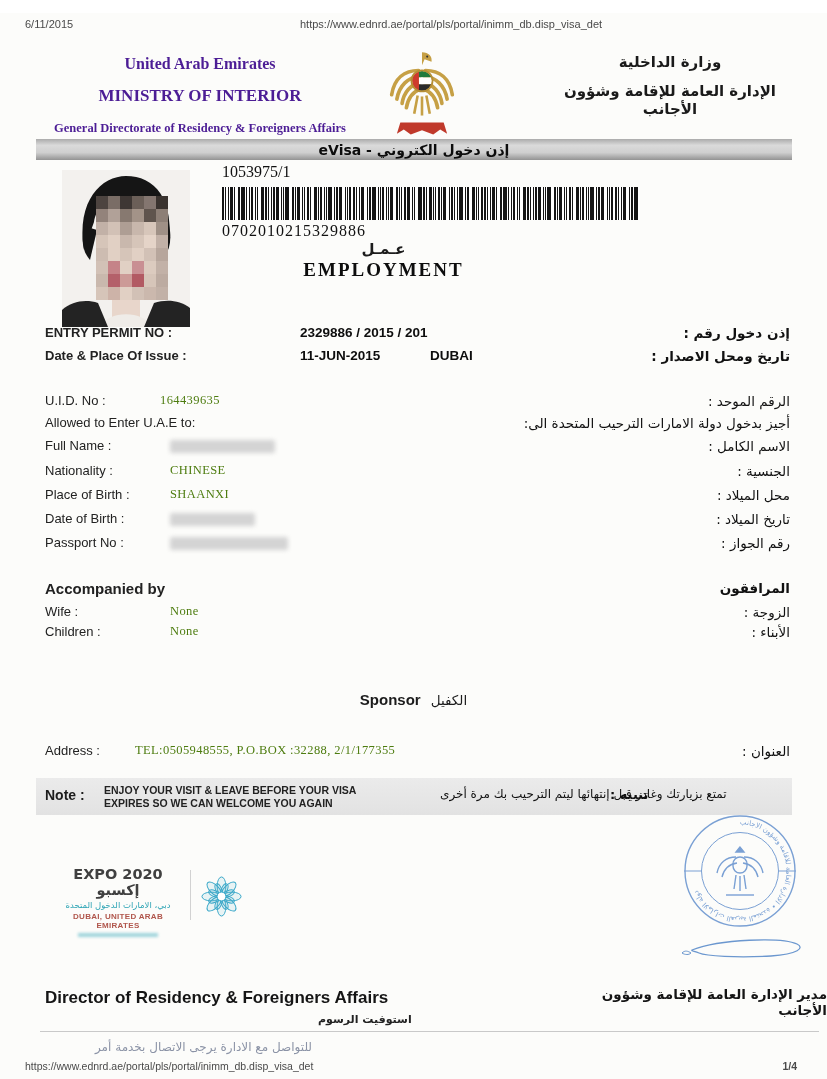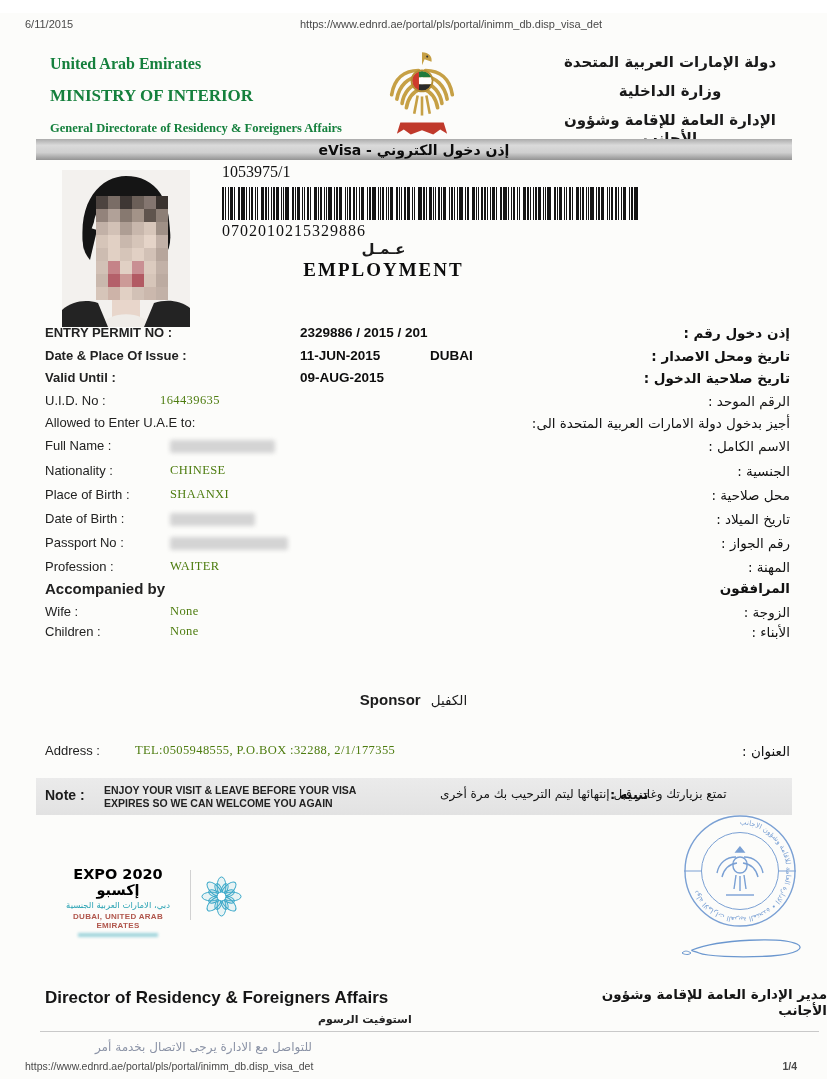--- a/index.html
+++ b/index.html
@@ -7,22 +7,22 @@
         font-family:"Liberation Sans",sans-serif;color:#1c1c1c;margin-top:13px;}
   .ar{font-family:"DejaVu Sans",sans-serif;direction:rtl;}
   .serif{font-family:"Liberation Serif",serif;}
   .b{font-weight:bold;}
 
   
   .print-date{position:absolute;left:25px;top:5px;font-size:11px;color:#4a4a4a;}
   .print-url{position:absolute;left:300px;top:5px;font-size:11px;color:#4a4a4a;}
 
   
-  .head-en{position:absolute;left:50px;top:42px;width:300px;text-align:left;
-           font-family:"Liberation Serif",serif;font-weight:bold;color:#15803d;}
+  .head-en{position:absolute;left:50px;top:42px;width:300px;text-align:center;
+           font-family:"Liberation Serif",serif;font-weight:bold;color:#4c1d95;}
   .head-en .l1{font-size:16px;margin-bottom:13px;}
   .head-en .l2{font-size:17px;margin-bottom:15px;}
   .head-en .l3{font-size:12.5px;}
   .emblem{position:absolute;left:383px;top:34px;width:78px;height:92px;}
   .head-ar{position:absolute;left:540px;top:40px;width:260px;text-align:center;color:#1a1a1a;}
   .head-ar div{font-size:15px;font-weight:bold;margin-bottom:11px;}
 
   
   .banner{position:absolute;left:36px;top:126px;width:756px;height:21px;
           background:linear-gradient(180deg,#ababab 0%,#dadada 30%,#cfcfcf 65%,#939393 100%);
@@ -69,21 +69,21 @@
   .note .nlabel{position:absolute;left:9px;top:9px;font-size:14px;font-weight:bold;}
   .note .ntext{position:absolute;left:68px;top:6px;font-size:10.5px;font-weight:bold;color:#222;line-height:13px;}
   .note .nar{position:absolute;left:404px;top:9px;font-size:12px;color:#111;}
   .note .narl{position:absolute;left:574px;top:9px;font-size:13px;font-weight:bold;color:#111;}
 
   
   .stamp{position:absolute;left:676px;top:798px;width:135px;height:160px;}
 
   
   .expo-text{position:absolute;left:52px;top:853px;width:132px;text-align:center;}
-  .expo-text .e1{font-size:14.5px;font-weight:bold;color:#000000;font-family:"DejaVu Sans",sans-serif;}
+  .expo-text .e1{font-size:14.5px;font-weight:bold;color:#404040;font-family:"DejaVu Sans",sans-serif;}
   .expo-text .e2{font-size:8.5px;color:#2ba3b4;margin-top:2px;}
   .expo-text .e3{font-size:8px;font-weight:bold;color:#b0564c;letter-spacing:.3px;margin-top:2px;}
   .expo-text .e4{margin:3px auto 0;width:80px;height:4px;background:#9fd4dc;filter:blur(1.5px);}
   .expo-div{position:absolute;left:190px;top:857px;width:1px;height:50px;background:#d2d2d2;}
   .rosette{position:absolute;left:200px;top:862px;width:43px;height:43px;}
 
   
   .director-en{position:absolute;left:45px;top:975px;font-size:17px;font-weight:bold;color:#151515;}
   .director-ar{position:absolute;left:556px;top:973px;font-size:13.5px;font-weight:bold;color:#151515;}
   .fees-ar{position:absolute;left:318px;top:1000px;font-size:11px;font-weight:bold;color:#222;}
@@ -131,21 +131,20 @@
     <circle cx="45" cy="38" r="12.2" fill="none" stroke="#b58e35" stroke-width="2"></circle>
     <g stroke="#c6a045" stroke-width="3" fill="none">
       <path d="M40 55 L36 76"></path>
         <path d="M45 56 L45 78"></path>
         <path d="M50 55 L54 76"></path>
     </g>
     <path d="M20 86 L70 86 L74 99 L66 94 L58 100 L45 95 L32 100 L24 94 L16 99 Z" fill="#c0392b"></path>
   </svg>
 
   <div class="head-ar">
-    <div class="ar" dir="rtl">دولة الإمارات العربية المتحدة</div>
     <div class="ar" dir="rtl">وزارة الداخلية</div>
     <div class="ar" dir="rtl">الإدارة العامة للإقامة وشؤون الأجانب</div>
   </div>
 
   <div class="banner">
     <span dir="ltr">eVisa - إذن دخول الكتروني</span>
   </div>
 
   <svg class="photo" viewBox="0 0 128 157">
     <rect width="128" height="157" fill="#f3f1ee"></rect>
@@ -347,63 +346,53 @@
     <span class="lbl b">ENTRY PERMIT NO :</span>
     <span class="val-c">2329886 / 2015 / 201</span>
     <span class="arl ar b" dir="rtl">إذن دخول رقم :</span>
   </div>
   <div class="row r1">
     <span class="lbl b">Date &amp; Place Of Issue :</span>
     <span class="val-c">11-JUN-2015</span>
     <span class="val-c2">DUBAI</span>
     <span class="arl ar b" dir="rtl">تاريخ ومحل الاصدار :</span>
   </div>
-  <div class="row r2">
-    <span class="lbl b">Valid Until :</span>
-    <span class="val-c">09-AUG-2015</span>
-    <span class="arl ar b" dir="rtl">تاريخ صلاحية الدخول :</span>
-  </div>
   <div class="row r3">
     <span class="lbl">U.I.D. No :</span>
     <span class="val-s">164439635</span>
     <span class="arl ar" dir="rtl">الرقم الموحد :</span>
   </div>
   <div class="row r4">
     <span class="lbl">Allowed to Enter U.A.E to:</span>
-    <span class="arl ar" dir="rtl">أجيز بدخول دولة الامارات العربية المتحدة الى:</span>
+    <span class="arl ar" dir="rtl">أجيز بدخول دولة الامارات الترحيب المتحدة الى:</span>
   </div>
   <div class="row r5">
     <span class="lbl">Full Name :</span>
     <span class="redact w105"></span>
     <span class="arl ar" dir="rtl">الاسم الكامل :</span>
   </div>
   <div class="row r6">
     <span class="lbl">Nationality :</span>
     <span class="val-s">CHINESE</span>
     <span class="arl ar" dir="rtl">الجنسية :</span>
   </div>
   <div class="row r7">
     <span class="lbl">Place of Birth :</span>
     <span class="val-s">SHAANXI</span>
-    <span class="arl ar" dir="rtl">محل صلاحية :</span>
+    <span class="arl ar" dir="rtl">محل الميلاد :</span>
   </div>
   <div class="row r8">
     <span class="lbl">Date of Birth :</span>
     <span class="redact w85"></span>
     <span class="arl ar" dir="rtl">تاريخ الميلاد :</span>
   </div>
   <div class="row r9">
     <span class="lbl">Passport No :</span>
     <span class="redact w118"></span>
     <span class="arl ar" dir="rtl">رقم الجواز :</span>
-  </div>
-  <div class="row r10">
-    <span class="lbl">Profession :</span>
-    <span class="val-s">WAITER</span>
-    <span class="arl ar" dir="rtl">المهنة :</span>
   </div>
   <div class="row r11">
     <span class="lbl b">Accompanied by</span>
     <span class="arl ar b" dir="rtl">المرافقون</span>
   </div>
   <div class="row r12">
     <span class="lbl">Wife :</span>
     <span class="val-s">None</span>
     <span class="arl ar" dir="rtl">الزوجة :</span>
   </div>
@@ -453,21 +442,21 @@
       <rect x="57" y="46" width="14" height="16" rx="7"></rect>
       <path d="M60 64 L58 78 M64 65 L64 80 M68 64 L70 78"></path>
       <line x1="50" y1="84" x2="78" y2="84"></line>
     </g>
     <path d="M16 139 C44 128 106 126 121 133 C129 137 122 143 95 145 C60 147 30 145 23 142 C18 140 15 140 16 139 Z" stroke="#6b97cf" fill="none" stroke-width="1.3"></path>
     <path d="M6 142 c3 -3 6 -2 9 0 c-2 2 -6 2 -9 0" stroke="#6b97cf" fill="none" stroke-width="1"></path>
   </svg>
 
   <div class="expo-text">
     <div class="e1" dir="ltr">EXPO 2020 إكسبو</div>
-    <div class="e2 ar" dir="rtl">دبي، الامارات العربية الجنسية</div>
+    <div class="e2 ar" dir="rtl">دبي، الامارات الدخول المتحدة</div>
     <div class="e3">DUBAI, UNITED ARAB EMIRATES</div>
     <div class="e4"></div>
   </div>
   <div class="expo-div"></div>
   <svg class="rosette" viewBox="0 0 44 44">
     <g stroke="#3aa8c9" stroke-width="1" fill="rgba(58,168,201,0.10)">
       <ellipse cx="22" cy="11.5" rx="4.5" ry="9.5"></ellipse>
       <ellipse cx="22" cy="11.5" rx="4.5" ry="9.5" transform="rotate(45 22 22)"></ellipse>
       <ellipse cx="22" cy="11.5" rx="4.5" ry="9.5" transform="rotate(90 22 22)"></ellipse>
       <ellipse cx="22" cy="11.5" rx="4.5" ry="9.5" transform="rotate(135 22 22)"></ellipse>

